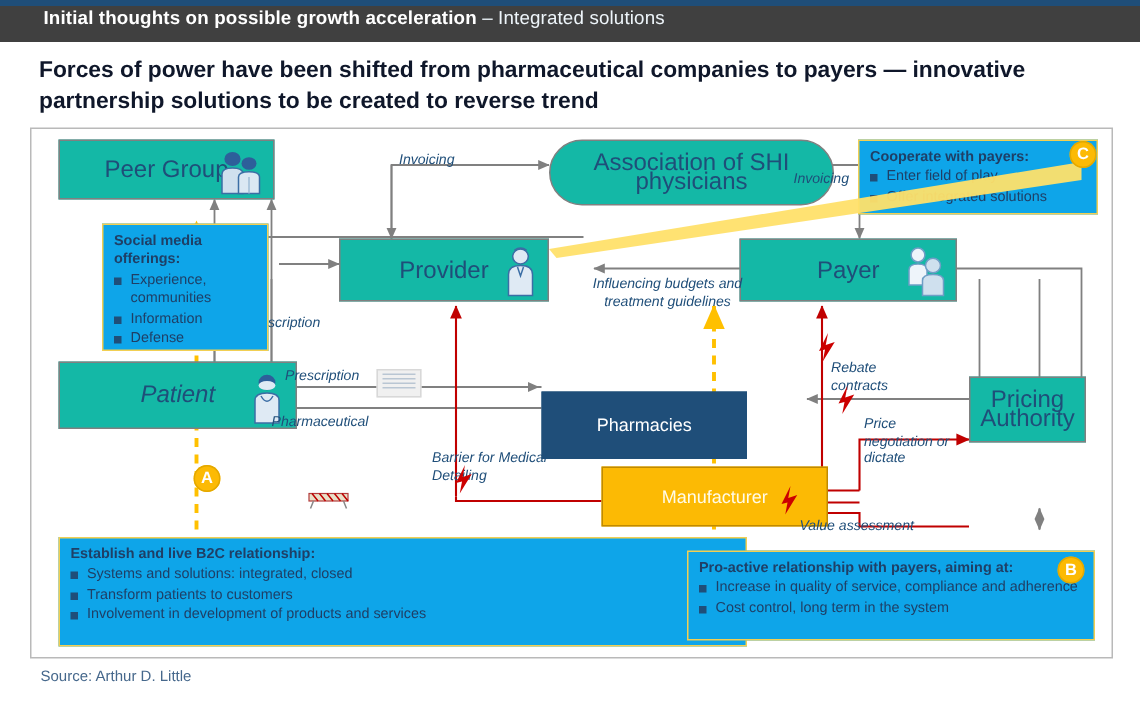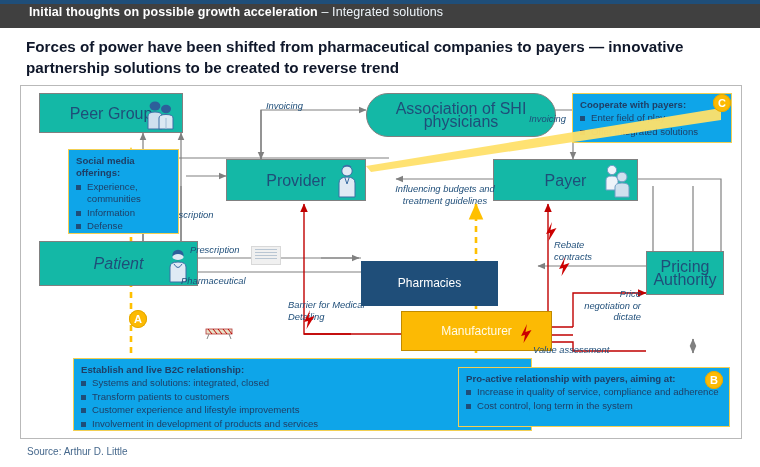--- a/index.html
+++ b/index.html
@@ -261,21 +261,21 @@
   </div>
   <div class="paper" style="left:412px;top:30px;opacity:0;"></div>
 
   <div class="elabel" style="left:245px;top:14px;">Invoicing</div>
   <div class="elabel" style="left:508px;top:27px;">Invoicing</div>
   <div class="elabel" style="left:143px;top:123px;">Prescription</div>
   <div class="elabel" style="left:169px;top:158px;">Prescription</div>
   <div class="elabel" style="left:160px;top:189px;">Pharmaceutical</div>
   <div class="elabel" style="left:363px;top:97px;width:122px;text-align:center;">Influencing budgets and treatment guidelines</div>
   <div class="elabel" style="left:533px;top:153px;width:60px;">Rebate contracts</div>
-  <div class="elabel" style="left:555px;top:202px;width:65px;text-align:right;">Price negotiation or dictate</div>
+  <div class="elabel" style="left:555px;top:190px;width:65px;">Price negotiation or dictate</div>
   <div class="elabel" style="left:512px;top:258px;">Value assessment</div>
   <div class="elabel" style="left:267px;top:213px;width:90px;">Barrier for Medical Detailing</div>
 
   <svg id="edges-top" viewBox="0 0 720 352">
 
     <g fill="#ffe169" stroke="#f2cf52" stroke-width="0.8">
       <path d="M345,80 L700,22 L700,34 L350,86 z" fill="#ffe06a" stroke="none" opacity="0.95"></path>
     </g>
 
     <g fill="#cc0000">
@@ -303,26 +303,25 @@
 
   <div class="callout" style="left:551px;top:7px;width:160px;height:50px;">
     <span class="ctitle">Cooperate with payers:</span>
     <ul>
       <li>Enter field of play</li>
       <li>Offer integrated solutions</li>
     </ul>
   </div>
   <div class="badge" style="left:692px;top:8px;">C</div>
 
-  <div class="callout" style="left:18px;top:272px;width:459px;height:73px;margin-left:34px;">
+  <div class="callout" style="left:18px;top:272px;width:459px;height:73px;">
     <span class="ctitle">Establish and live B2C relationship:</span>
     <ul>
       <li>Systems and solutions: integrated, closed</li>
       <li>Transform patients to customers</li>
-      <li>Customer experience and lifestyle improvements</li>
       <li>Involvement in development of products and services</li>
     </ul>
   </div>
   <div class="badge" style="left:108px;top:224px;">A</div>
 
   <div class="callout" style="left:437px;top:281px;width:272px;height:60px;">
     <span class="ctitle">Pro-active relationship with payers, aiming at:</span>
     <ul>
       <li>Increase in quality of service, compliance and adherence</li>
       <li>Cost control, long term in the system</li>

